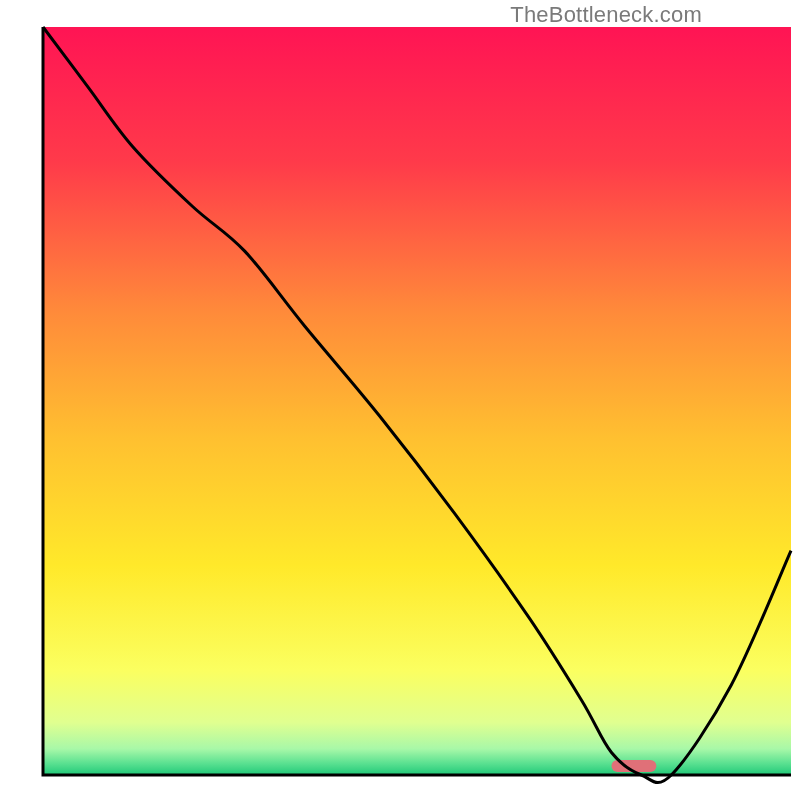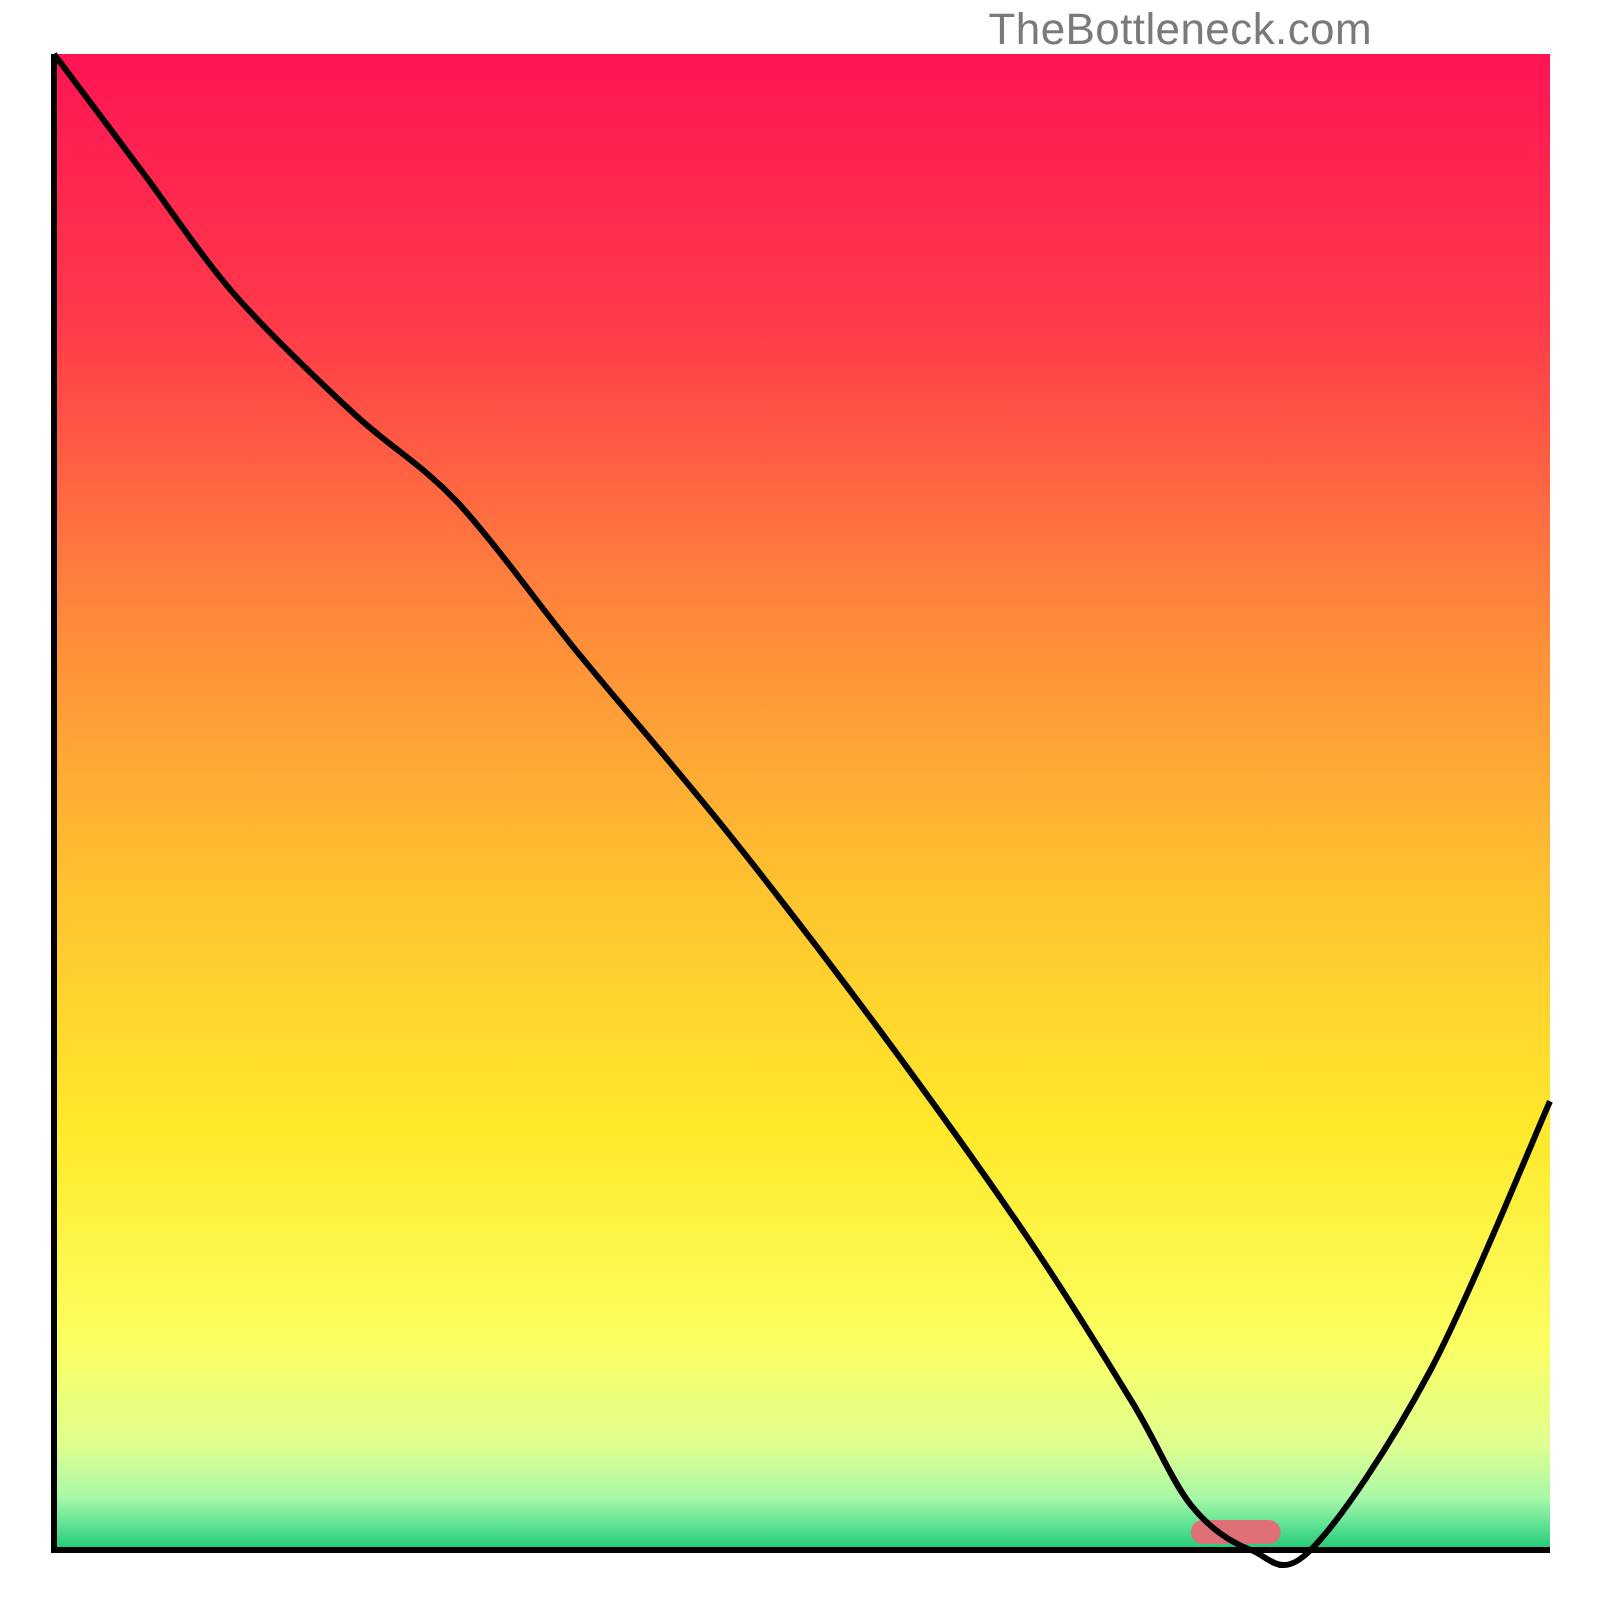--- a/index.html
+++ b/index.html
@@ -7,20 +7,21 @@
     padding: 0;
     width: 800px;
     height: 800px;
     background: #ffffff;
     font-family: Arial, Helvetica, sans-serif;
   }
   .container {
     position: relative;
     width: 698px;
     height: 800px;
+    margin-left: 16px;
   }
   .watermark {
     position: absolute;
     top: 2px;
     right: 12px;
     color: #7a7a7a;
     font-size: 22px;
     font-weight: 500;
     letter-spacing: 0.2px;
   }

